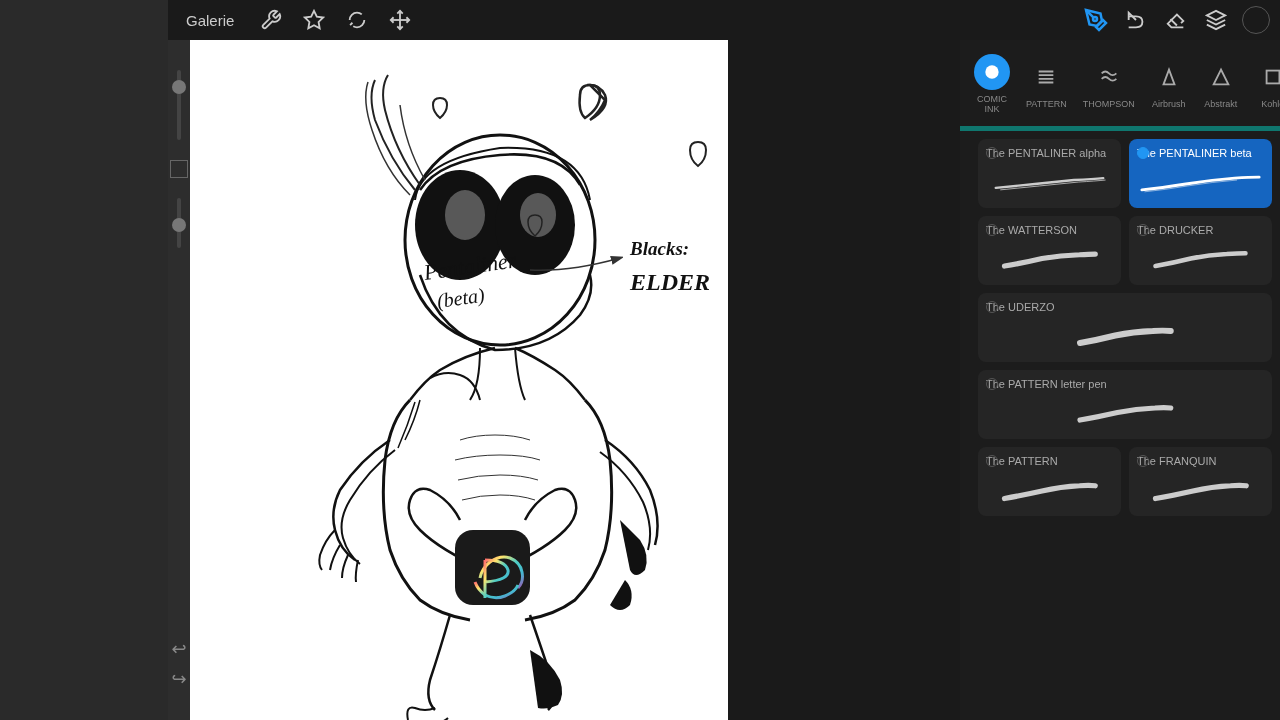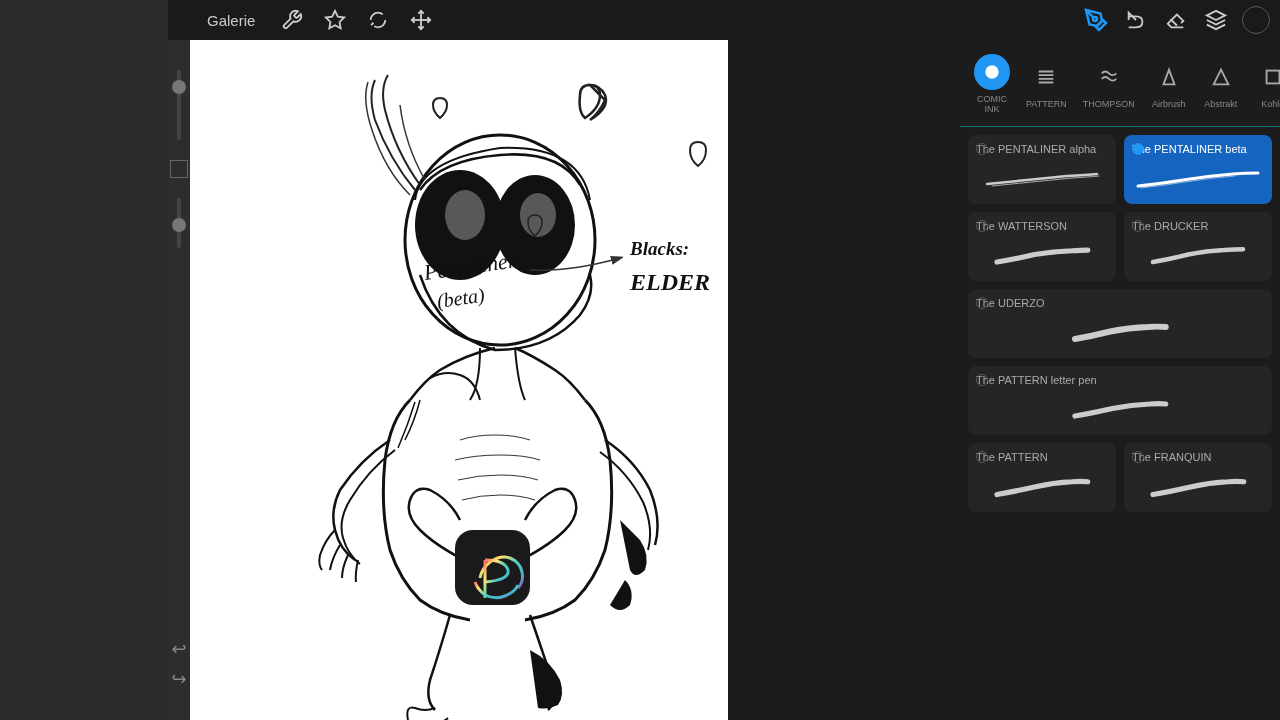--- a/index.html
+++ b/index.html
@@ -60,21 +60,20 @@
       color: #ccc;
       font-size: 18px;
       cursor: pointer;
     }
 
     .galerie-btn {
       color: #ccc;
       font-size: 15px;
       cursor: pointer;
       padding: 4px 8px;
-      margin-left: 21px;
     }
 
     
     .canvas-area {
       position: absolute;
       left: 168px;
       top: 40px;
       width: 560px;
       bottom: 0;
       background: #2d2d2d;
@@ -128,21 +127,21 @@
       font-size: 22px;
       cursor: pointer;
     }
 
     
     .brush-tabs {
       display: flex;
       align-items: center;
       padding: 8px 10px;
       gap: 8px;
-      border-bottom: 1px solid #0f766e;
+      border-bottom: 5px solid #0f766e;
     }
 
     .brush-tab {
       display: flex;
       flex-direction: column;
       align-items: center;
       gap: 4px;
       cursor: pointer;
       padding: 4px;
     }
@@ -181,20 +180,21 @@
       width: 4px;
     }
     .brush-list::-webkit-scrollbar-thumb {
       background: #444;
     }
 
     .brush-row {
       display: flex;
       gap: 8px;
       margin-bottom: 8px;
+      margin-left: 10px;
     }
 
     .brush-item {
       flex: 1;
       background: #252525;
       border-radius: 8px;
       padding: 8px;
       cursor: pointer;
       position: relative;
     }

